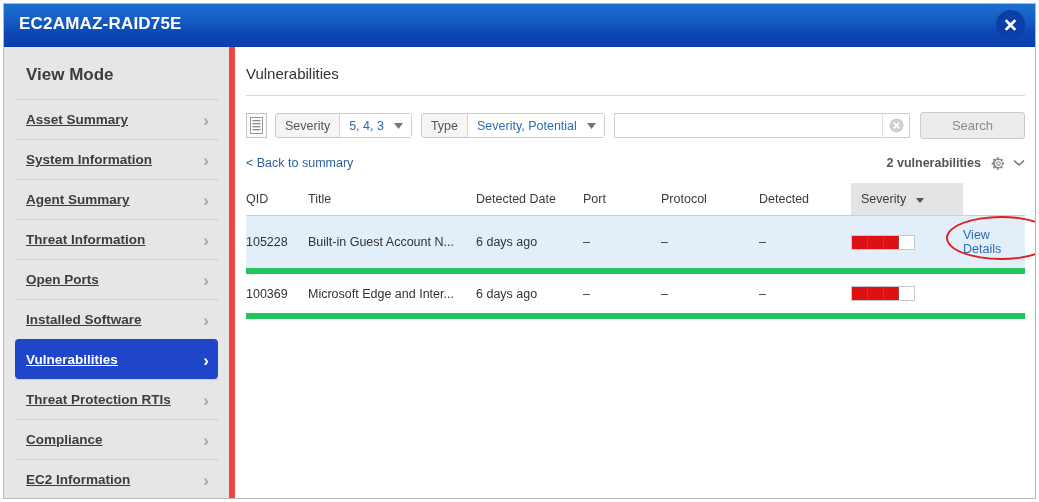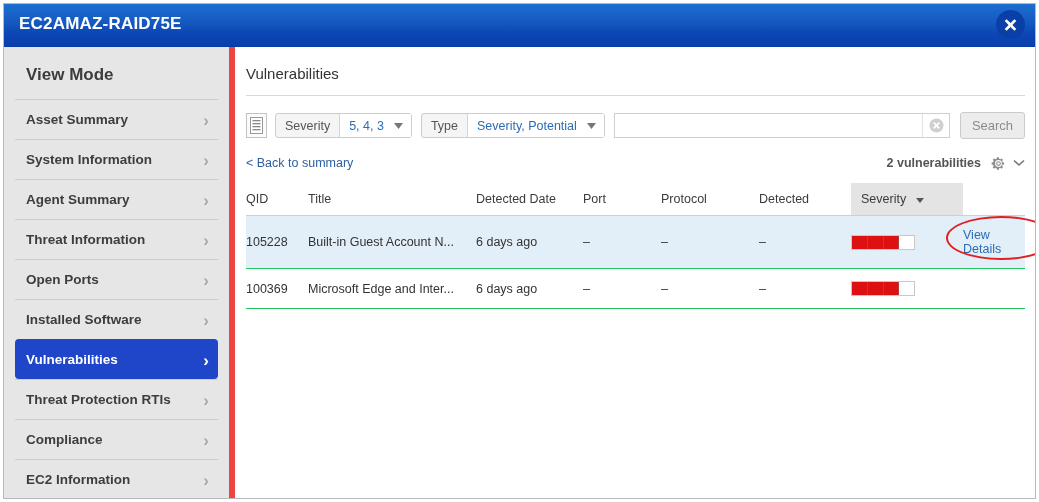--- a/index.html
+++ b/index.html
@@ -57,20 +57,21 @@
     height:40px;
     margin:0 11px;
     border-top:1px solid #cdcdcd;
     display:flex;align-items:center;
     cursor:pointer;
     box-sizing:border-box;
   }
   .side-item .lbl{
     font-size:13.5px;font-weight:bold;color:#3d3d3d;
     padding-left:11px;
+    text-decoration:underline;
   }
   .side-item .chev{
     position:absolute;right:9px;top:50%;transform:translateY(-50%);
     color:#a9a9a9;font-size:17px;line-height:1;font-weight:bold;
   }
   .side-item.active{
     background:#1f46c8;
     border-radius:4px;
     border-top-color:transparent;
   }
@@ -148,21 +149,21 @@
     background:transparent;
   }
   .clear-x{
     width:26px;height:100%;
     display:flex;align-items:center;justify-content:center;
     border-left:1px solid #e2e2e2;
     cursor:pointer;
   }
   .search-btn{
     margin-left:10px;
-    width:65px;height:27px;
+    width:105px;height:27px;
     border:1px solid #cbcbcb;
     border-radius:3px;
     background:#ececec;
     color:#8b8b8b;font-size:13px;
     display:flex;align-items:center;justify-content:center;
     cursor:pointer;box-sizing:border-box;
   }
   
   .subrow{
     position:relative;
@@ -196,21 +197,21 @@
     border-bottom:1px solid #cfcfcf;
     background:#ffffff;
   }
   .tbl th.sev-col{
     background:#e4e4e4;
     padding-left:10px;
   }
   .tbl td{
     font-size:12.5px;color:#333333;
     padding:12px 0;
-    border-bottom:1px solid #22c55e;
+    border-bottom:6px solid #22c55e;
     vertical-align:middle;
   }
   .row-hl td{background:#e2eef8;}
   .qid{color:#2d6cb5;cursor:pointer;}
   .dash{color:#9d9d9d;}
   .sevbar{
     width:64px;height:15px;
     border:1px solid #c8c8c8;
     background:#ffffff;
     display:flex;

